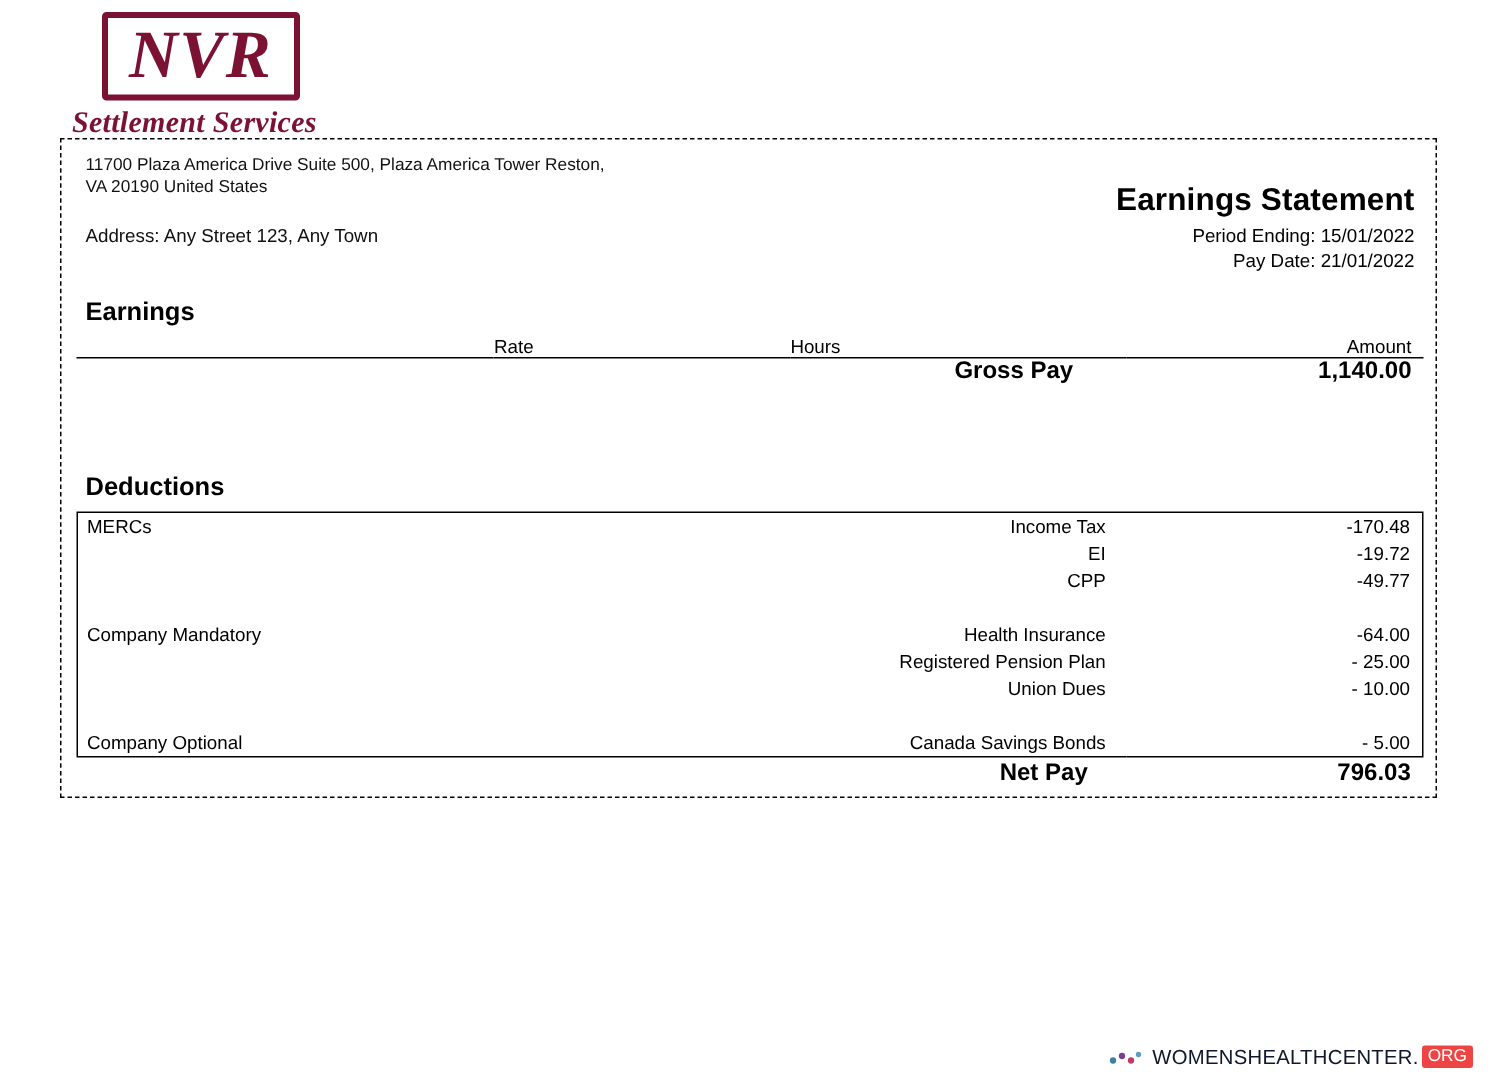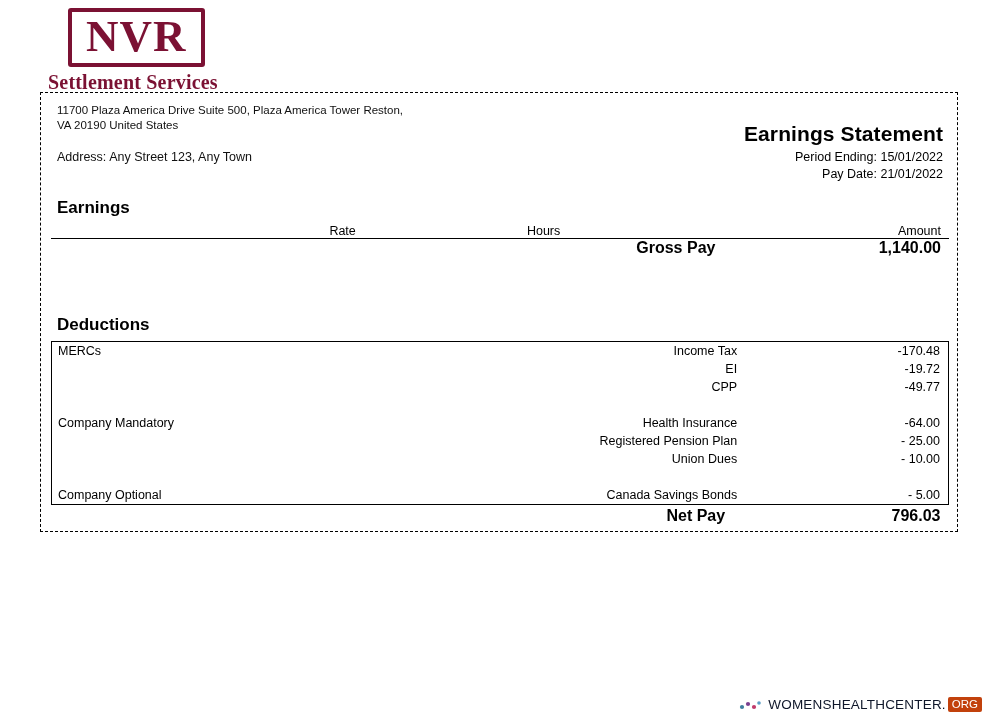--- a/index.html
+++ b/index.html
@@ -15,20 +15,21 @@
     position: relative;
     overflow: hidden;
   }
 
   
   .logo-block {
     position: absolute;
     left: 38px;
     top: 8px;
     width: 260px;
+    font-style: italic;
   }
   .logo-box {
     display: inline-block;
     border: 4px solid #7b1133;
     border-radius: 3px;
     padding: 1px 14px 3px 14px;
     margin-left: 30px;
   }
   .logo-text {
     font-family: "Liberation Serif", serif;
@@ -217,21 +218,21 @@
   }
   .wm-dots { margin-right: 5px; line-height: 0; }
   .wm-name {
     font-size: 13.5px;
     letter-spacing: 0.2px;
     color: #0f172a;
   }
   .wm-org {
     font-size: 11.5px;
     color: #ffffff;
-    background: #c2410c;
+    background: #ef4444;
     padding: 1px 4px 2px 4px;
     margin-left: 2px;
     border-radius: 2px;
   }
 </style>
 </head>
 <body>
 
 <div class="logo-block">
   <div class="logo-box">

